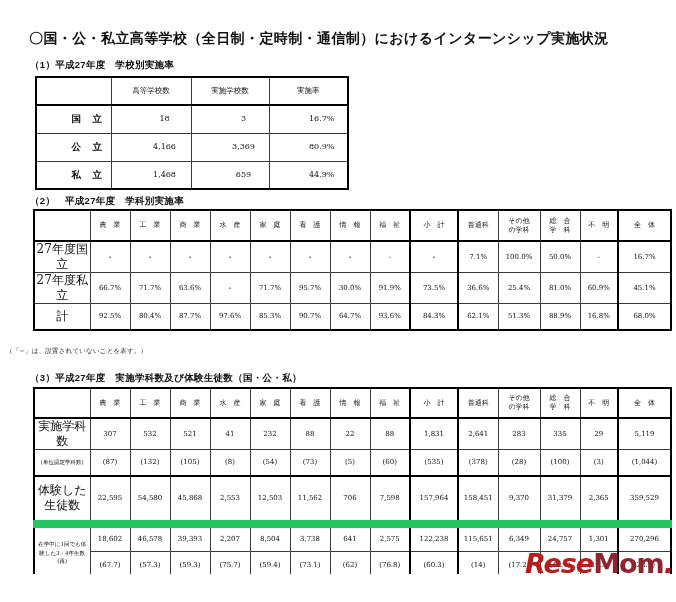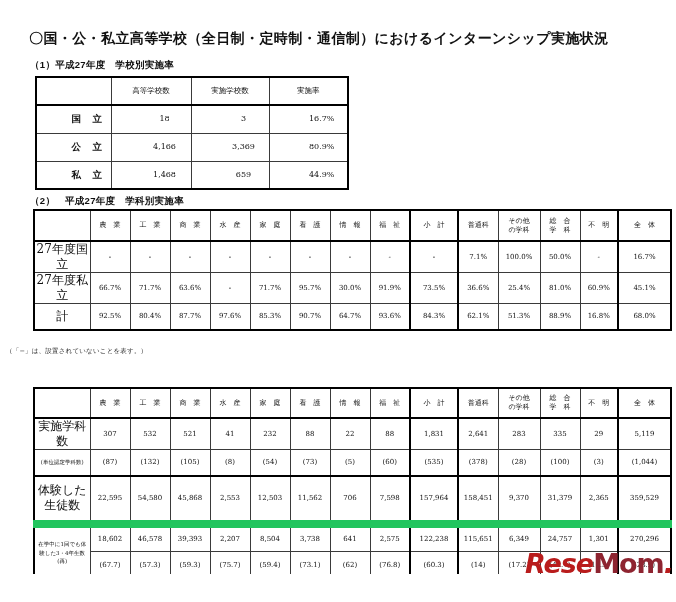--- a/index.html
+++ b/index.html
@@ -219,20 +219,21 @@
           <td data-c="10">62.1%</td>
           <td data-c="11">51.3%</td>
           <td data-c="12">88.9%</td>
           <td data-c="13">16.8%</td>
           <td data-c="14">68.0%</td>
         </tr>
       </tbody>
   </table>
   <div class="note note-2">（「−」は、設置されていないことを表す。）</div>
 
+  <div class="sec-h" style="top:372px">（3）平成27年度　実施学科数及び体験生徒数（国・公・私）</div>
   <table class="tbl t23 t3">
     <colgroup>
       <col style="width:56px">
       <col style="width:40px">
         <col style="width:40px">
         <col style="width:40px">
         <col style="width:40px">
       <col style="width:40px">
         <col style="width:40px">
         <col style="width:40px">

